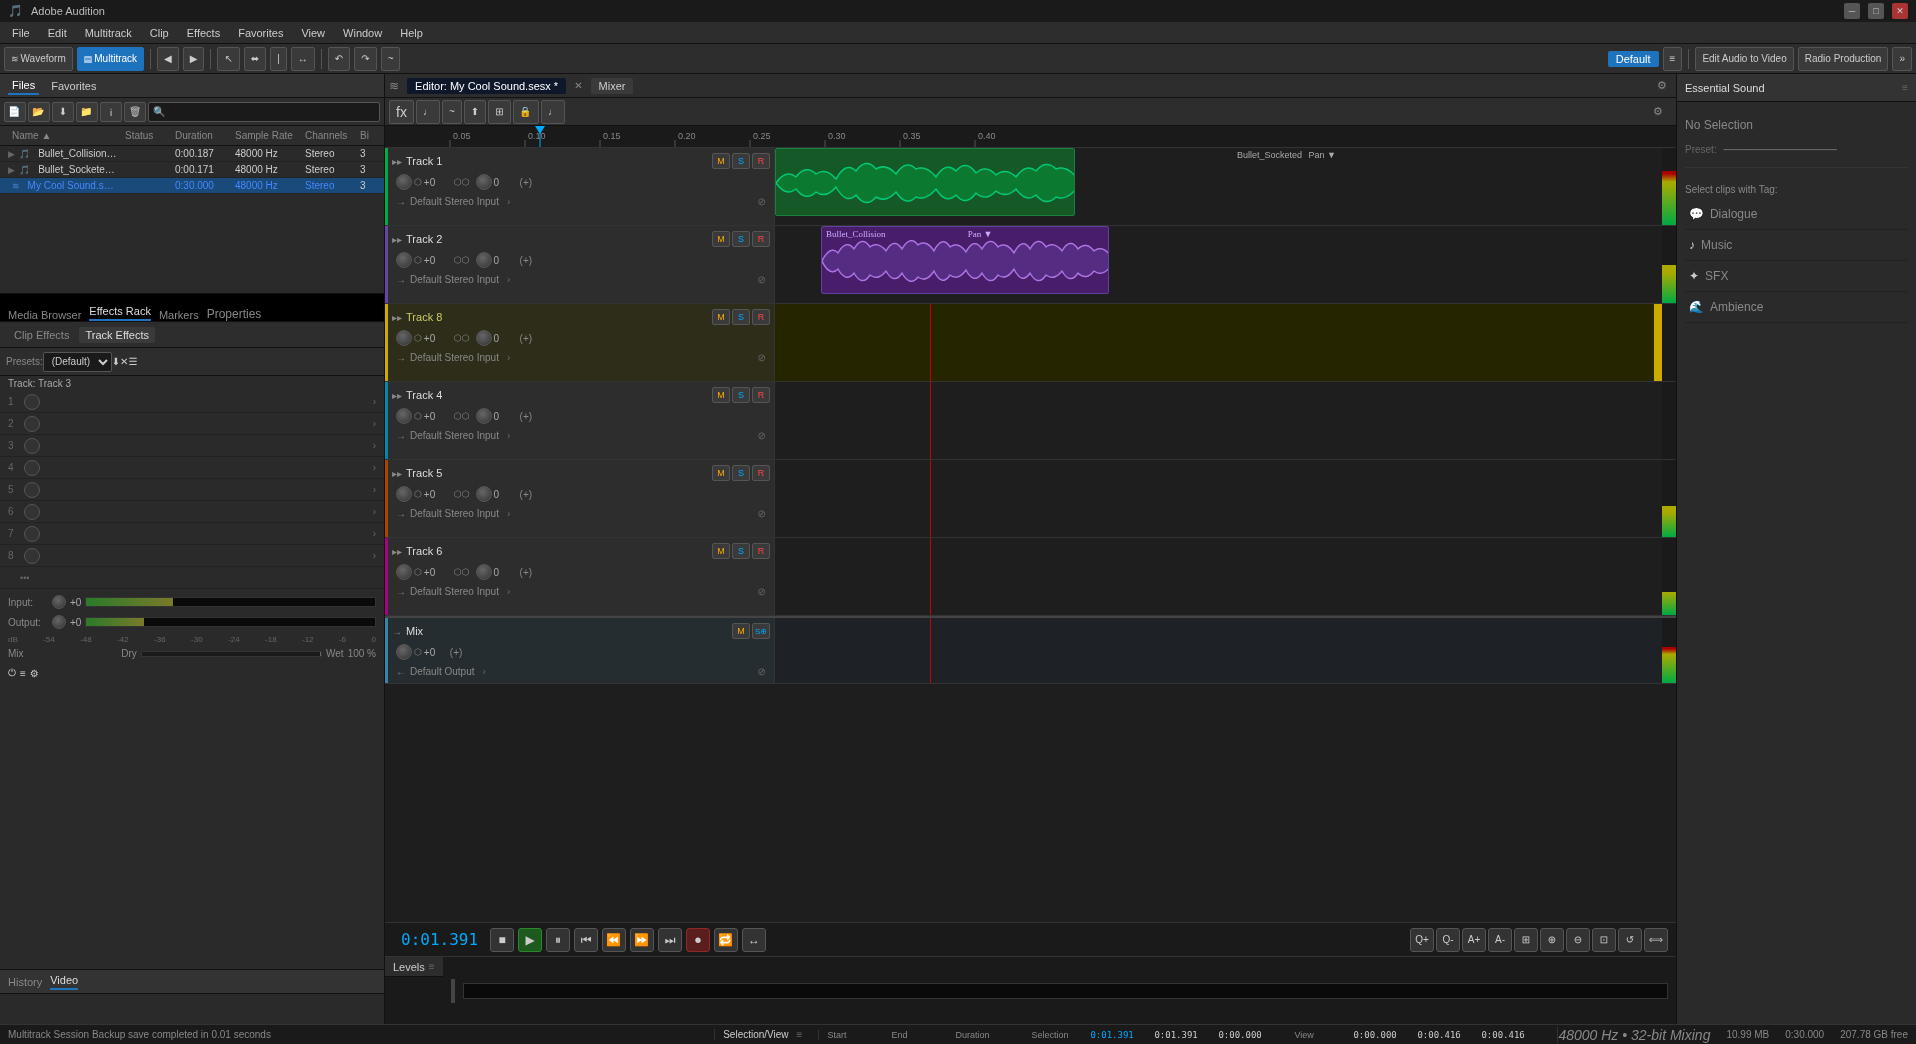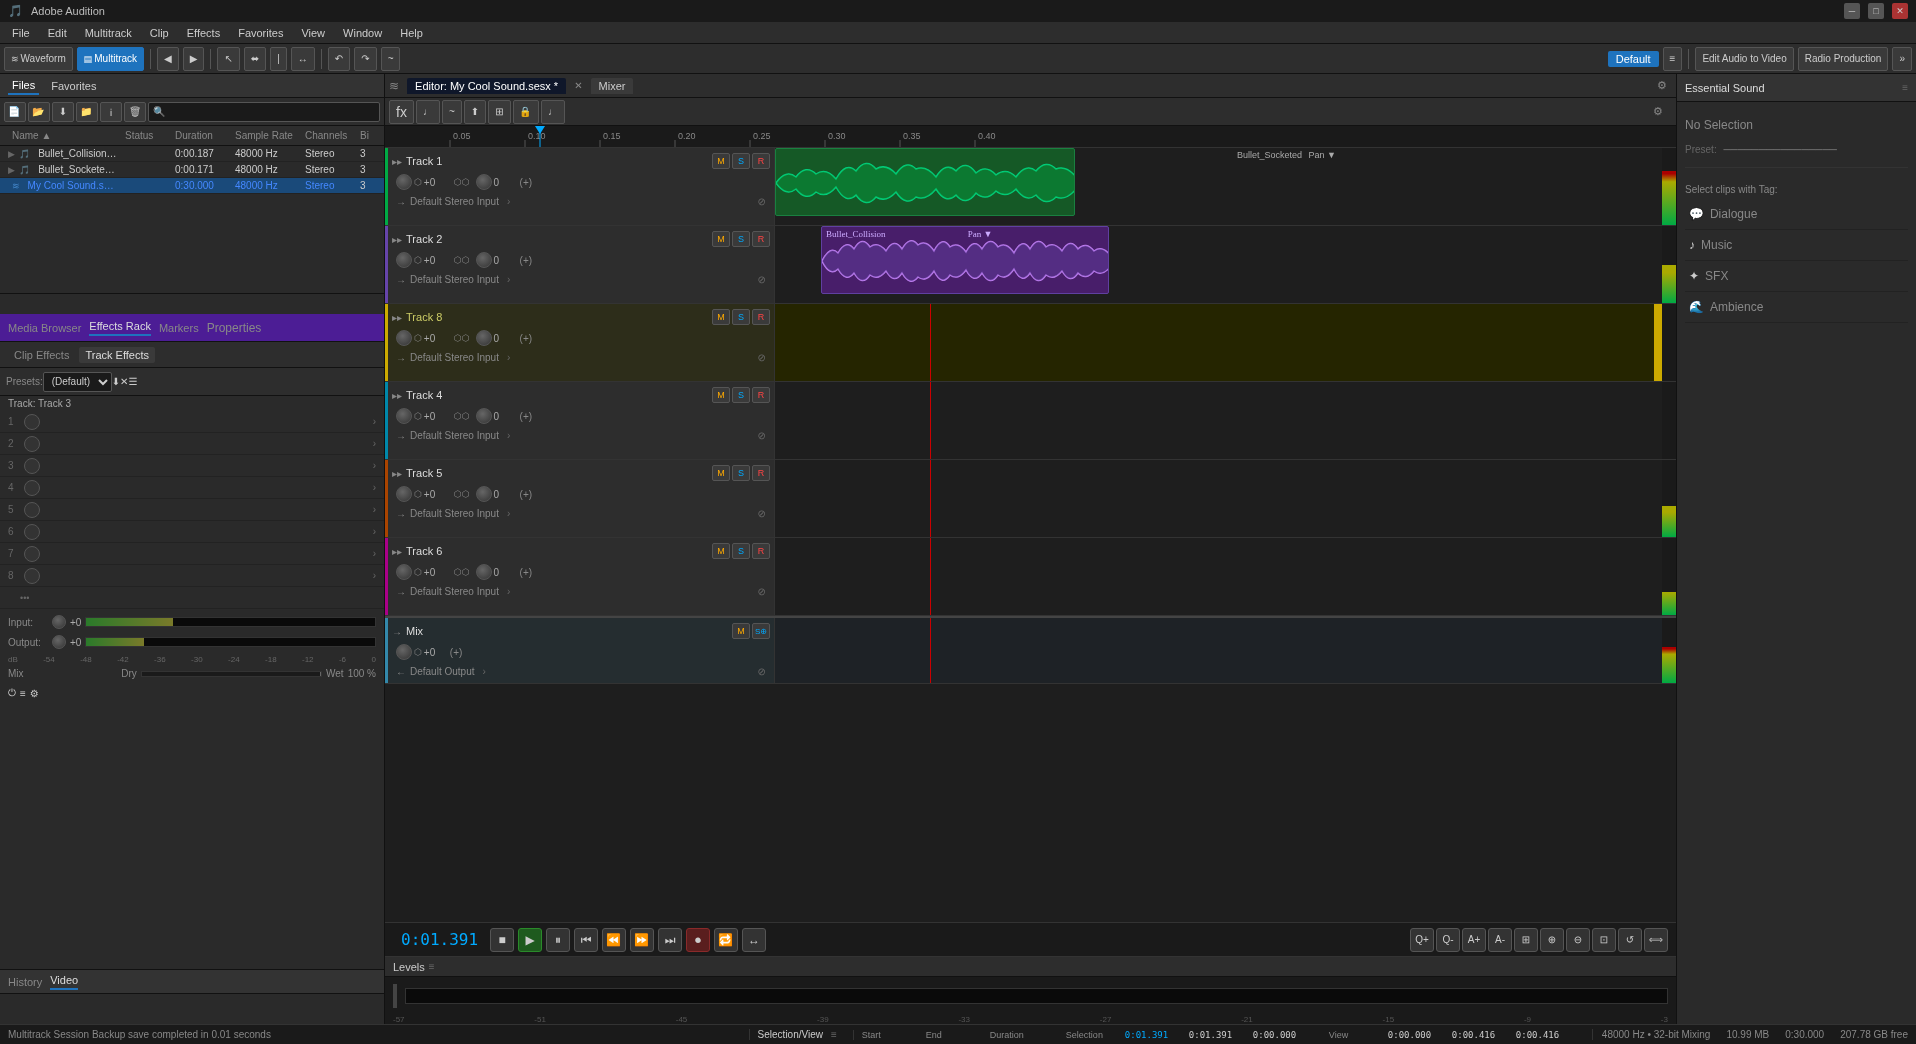--- a/index.html
+++ b/index.html
@@ -99,21 +99,21 @@
 
     
     #transport-bar { height: 34px; background: #1a1a1a; display: flex; align-items: center; gap: 4px; padding: 0 8px; border-top: 1px solid #333; }
     .transport-btn { width: 24px; height: 24px; background: #333; border: 1px solid #555; border-radius: 3px; display: flex; align-items: center; justify-content: center; font-size: 12px; color: #ccc; cursor: pointer; }
     .transport-btn.play { background: #1e5a1e; border-color: #2a8a2a; }
     .transport-btn.rec { background: #5a1e1e; border-color: #8a2a2a; }
     .timecode { font-size: 16px; color: #00aaff; font-family: monospace; padding: 0 8px; }
     .transport-tools { display: flex; gap: 2px; margin-left: auto; }
 
     
-    #levels-panel { height: 68px; background: #1a1a1a; border-top: 1px solid #333; display: flex; flex-direction: column; }
+    #levels-panel { height: 68px; background: #1a1a1a; border-top: 1px solid #333; display: flex; flex-direction: row; }
     #levels-header { height: 20px; background: #2d2d2d; display: flex; align-items: center; padding: 0 8px; border-bottom: 1px solid #111; }
     #levels-content { flex: 1; display: flex; align-items: center; padding: 0 8px; gap: 4px; }
     .level-bar-container { flex: 1; height: 16px; background: #0a0a0a; border: 1px solid #333; position: relative; }
     .level-ruler { display: flex; justify-content: space-between; padding: 0 8px; font-size: 8px; color: #555; }
 
     
     #right-panel { width: 240px; min-width: 240px; background: #2a2a2a; border-left: 1px solid #111; display: flex; flex-direction: column; }
     #essential-header { height: 28px; background: #333; display: flex; align-items: center; padding: 0 8px; border-bottom: 1px solid #111; gap: 4px; }
     #essential-content { flex: 1; padding: 8px; }
     .no-selection-label { font-size: 12px; color: #888; padding: 8px 0; }
@@ -235,21 +235,21 @@
         <span style="font-size:9px; color:#4488cc; margin-right:4px;">≋</span>
         <div class="col" style="flex:2; font-size:10px; color:#4488ff;">My Cool Sound.sesx *</div>
         <div class="col" style="width:50px;"></div>
         <div class="col" style="width:60px; font-size:10px; color:#4488ff;">0:30.000</div>
         <div class="col" style="width:70px; font-size:10px; color:#4488ff;">48000 Hz</div>
         <div class="col" style="width:55px; font-size:10px; color:#4488ff;">Stereo</div>
         <div class="col" style="width:20px; font-size:10px;">3</div>
       </div>
     </div>
 
-    <div style="height:28px; background:#4c1d95; display:flex; align-items:center; padding:0 8px; gap:8px; border-bottom:1px solid #111;margin-top:20px;">
+    <div style="height:28px; background:#000000; display:flex; align-items:flex-end; padding:0 8px; gap:8px; border-bottom:1px solid #111;">
       <span style="font-size:11px; color:#888; cursor:pointer;">Media Browser</span>
       <span style="font-size:11px; color:#ddd; cursor:pointer; border-bottom:2px solid #1e73be; padding-bottom:2px;">Effects Rack</span>
       <span style="font-size:11px; color:#888; cursor:pointer;">Markers</span>
       <span style="font-size:12px; color:#888; cursor:pointer;">Properties</span>
     </div>
 
     <div id="effects-panel">
 
       <div style="height:26px; background:#2d2d2d; display:flex; align-items:center; padding:0 8px; gap:4px; border-bottom:1px solid #111;">
         <span style="font-size:11px; color:#888; cursor:pointer; padding:2px 6px;">Clip Effects</span>
@@ -738,32 +738,20 @@
         <div id="levels-header">
           <span style="font-size:11px; color:#ccc;">Levels</span>
           <span style="font-size:10px; color:#666; margin-left:4px;">≡</span>
         </div>
         <div id="levels-content">
           <div style="width:4px; background:#444; height:24px; margin-right:4px;"></div>
           <div style="flex:1; height:16px; background:#0a0a0a; border:1px solid #333; position:relative;">
             <div style="position:absolute; left:0; top:0; height:100%; width:0%; background:linear-gradient(to right, #00aa44, #aaaa00 70%, #aa0000 90%);"></div>
           </div>
         </div>
-        <div class="level-ruler">
-          <span>-57</span>
-            <span>-51</span>
-            <span>-45</span>
-            <span>-39</span>
-            <span>-33</span>
-            <span>-27</span>
-            <span>-21</span>
-            <span>-15</span>
-            <span>-9</span>
-            <span>-3</span>
-        </div>
       </div>
 
     </div>
   </div>
 
   <div id="right-panel">
     <div id="essential-header">
       <span style="font-size:11px; color:#ddd;">Essential Sound</span>
       <span style="font-size:10px; color:#666; margin-left:auto; cursor:pointer;">≡</span>
     </div>
@@ -814,17 +802,17 @@
     <span style="width:60px; color:#00aaff; font-family:monospace;">0:01.391</span>
     <span style="width:60px; color:#ccc; font-family:monospace;">0:01.391</span>
     <span style="width:60px; color:#ccc; font-family:monospace;">0:00.000</span>
   </div>
   <div style="display:flex; gap:4px; align-items:center; font-size:9px;">
     <span style="width:55px; color:#888;">View</span>
     <span style="width:60px; color:#ccc; font-family:monospace;">0:00.000</span>
     <span style="width:60px; color:#ccc; font-family:monospace;">0:00.416</span>
     <span style="width:60px; color:#ccc; font-family:monospace;">0:00.416</span>
   </div>
-  <div style="border-left:1px solid #333; padding-left:9px; font-size:10px; color:#888;">48000 Hz • 32-bit Mixing</div>
+  <div style="border-left:1px solid #333; padding-left:0; font-size:14px; color:#888;font-style:italic;">48000 Hz • 32-bit Mixing</div>
   <div style="font-size:10px; color:#888;">10.99 MB</div>
   <div style="font-size:10px; color:#888;">0:30.000</div>
   <div style="font-size:10px; color:#888;">207.78 GB free</div>
 </div>
 
 </body></html>

